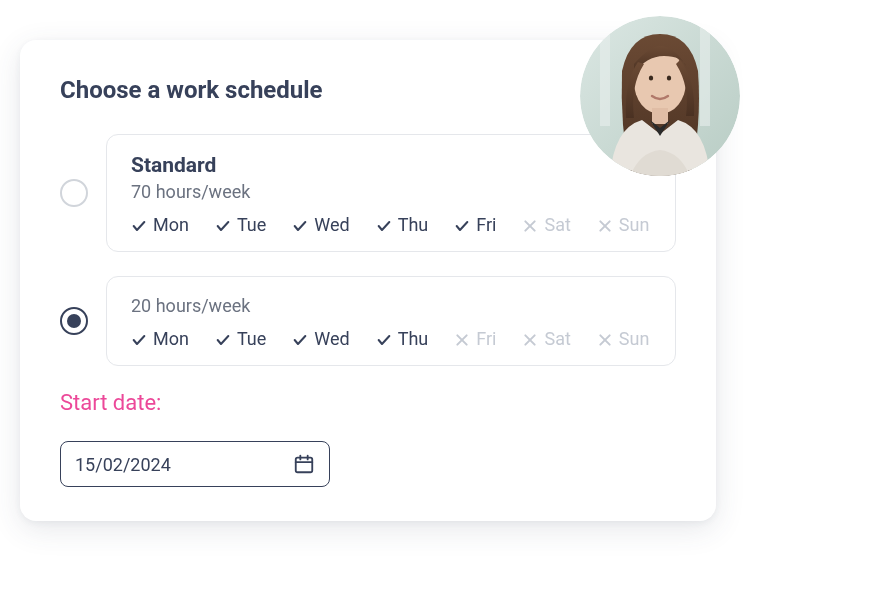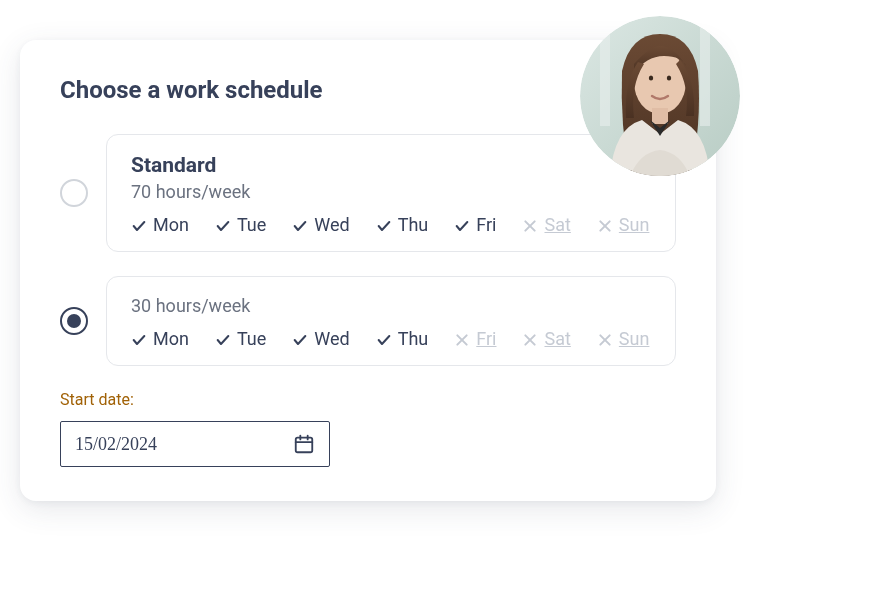--- a/index.html
+++ b/index.html
@@ -104,46 +104,44 @@
       align-items: center;
       gap: 6px;
       font-size: 18px;
       text-align: center;
     }
     .day.working {
       color: #37415a;
     }
     .day.off {
       color: #c5cad3;
-      text-decoration: underline;
     }
     .check-icon, .x-icon {
       width: 16px;
       height: 16px;
       flex-shrink: 0;
     }
     .check-icon svg { stroke: #37415a; }
     .x-icon svg { stroke: #c5cad3; }
     .start-label {
-      font-size: 16px;
-      color: #a16207;
-      margin-bottom: 12px;
+      font-size: 22px;
+      color: #ec4899;
+      margin-bottom: 26px;
       margin-top: 6px;
     }
     .date-input {
       display: inline-flex;
       align-items: center;
       justify-content: space-between;
       border: 1.5px solid #37415a;
-      border-radius: 2px;
+      border-radius: 8px;
       height: 46px;
       padding: 0 14px;
       width: 270px;
       cursor: pointer;
-      font-family: Liberation Serif, serif;
     }
     .date-value {
       font-size: 18px;
       color: #37415a;
     }
     .calendar-icon {
       width: 22px;
       height: 22px;
     }
     .calendar-icon svg { stroke: #37415a; }
@@ -250,21 +248,21 @@
             <span>Sun</span>
           </div>
       </div>
     </div>
   </div>
 
   
   <div class="option-row">
     <div class="radio selected"></div>
     <div class="option-card">
-      <div class="option-subtitle">30 hours/week</div>
+      <div class="option-subtitle">20 hours/week</div>
       <div class="days">
         <div class="day working">
             <span class="check-icon"><svg viewBox="0 0 24 24" fill="none" stroke-width="3" stroke-linecap="round" stroke-linejoin="round">
                 <polyline points="4 12 9 18 20 6"></polyline>
               </svg></span>
             <span>Mon</span>
           </div>
         <div class="day working">
             <span class="check-icon"><svg viewBox="0 0 24 24" fill="none" stroke-width="3" stroke-linecap="round" stroke-linejoin="round">
                 <polyline points="4 12 9 18 20 6"></polyline>

